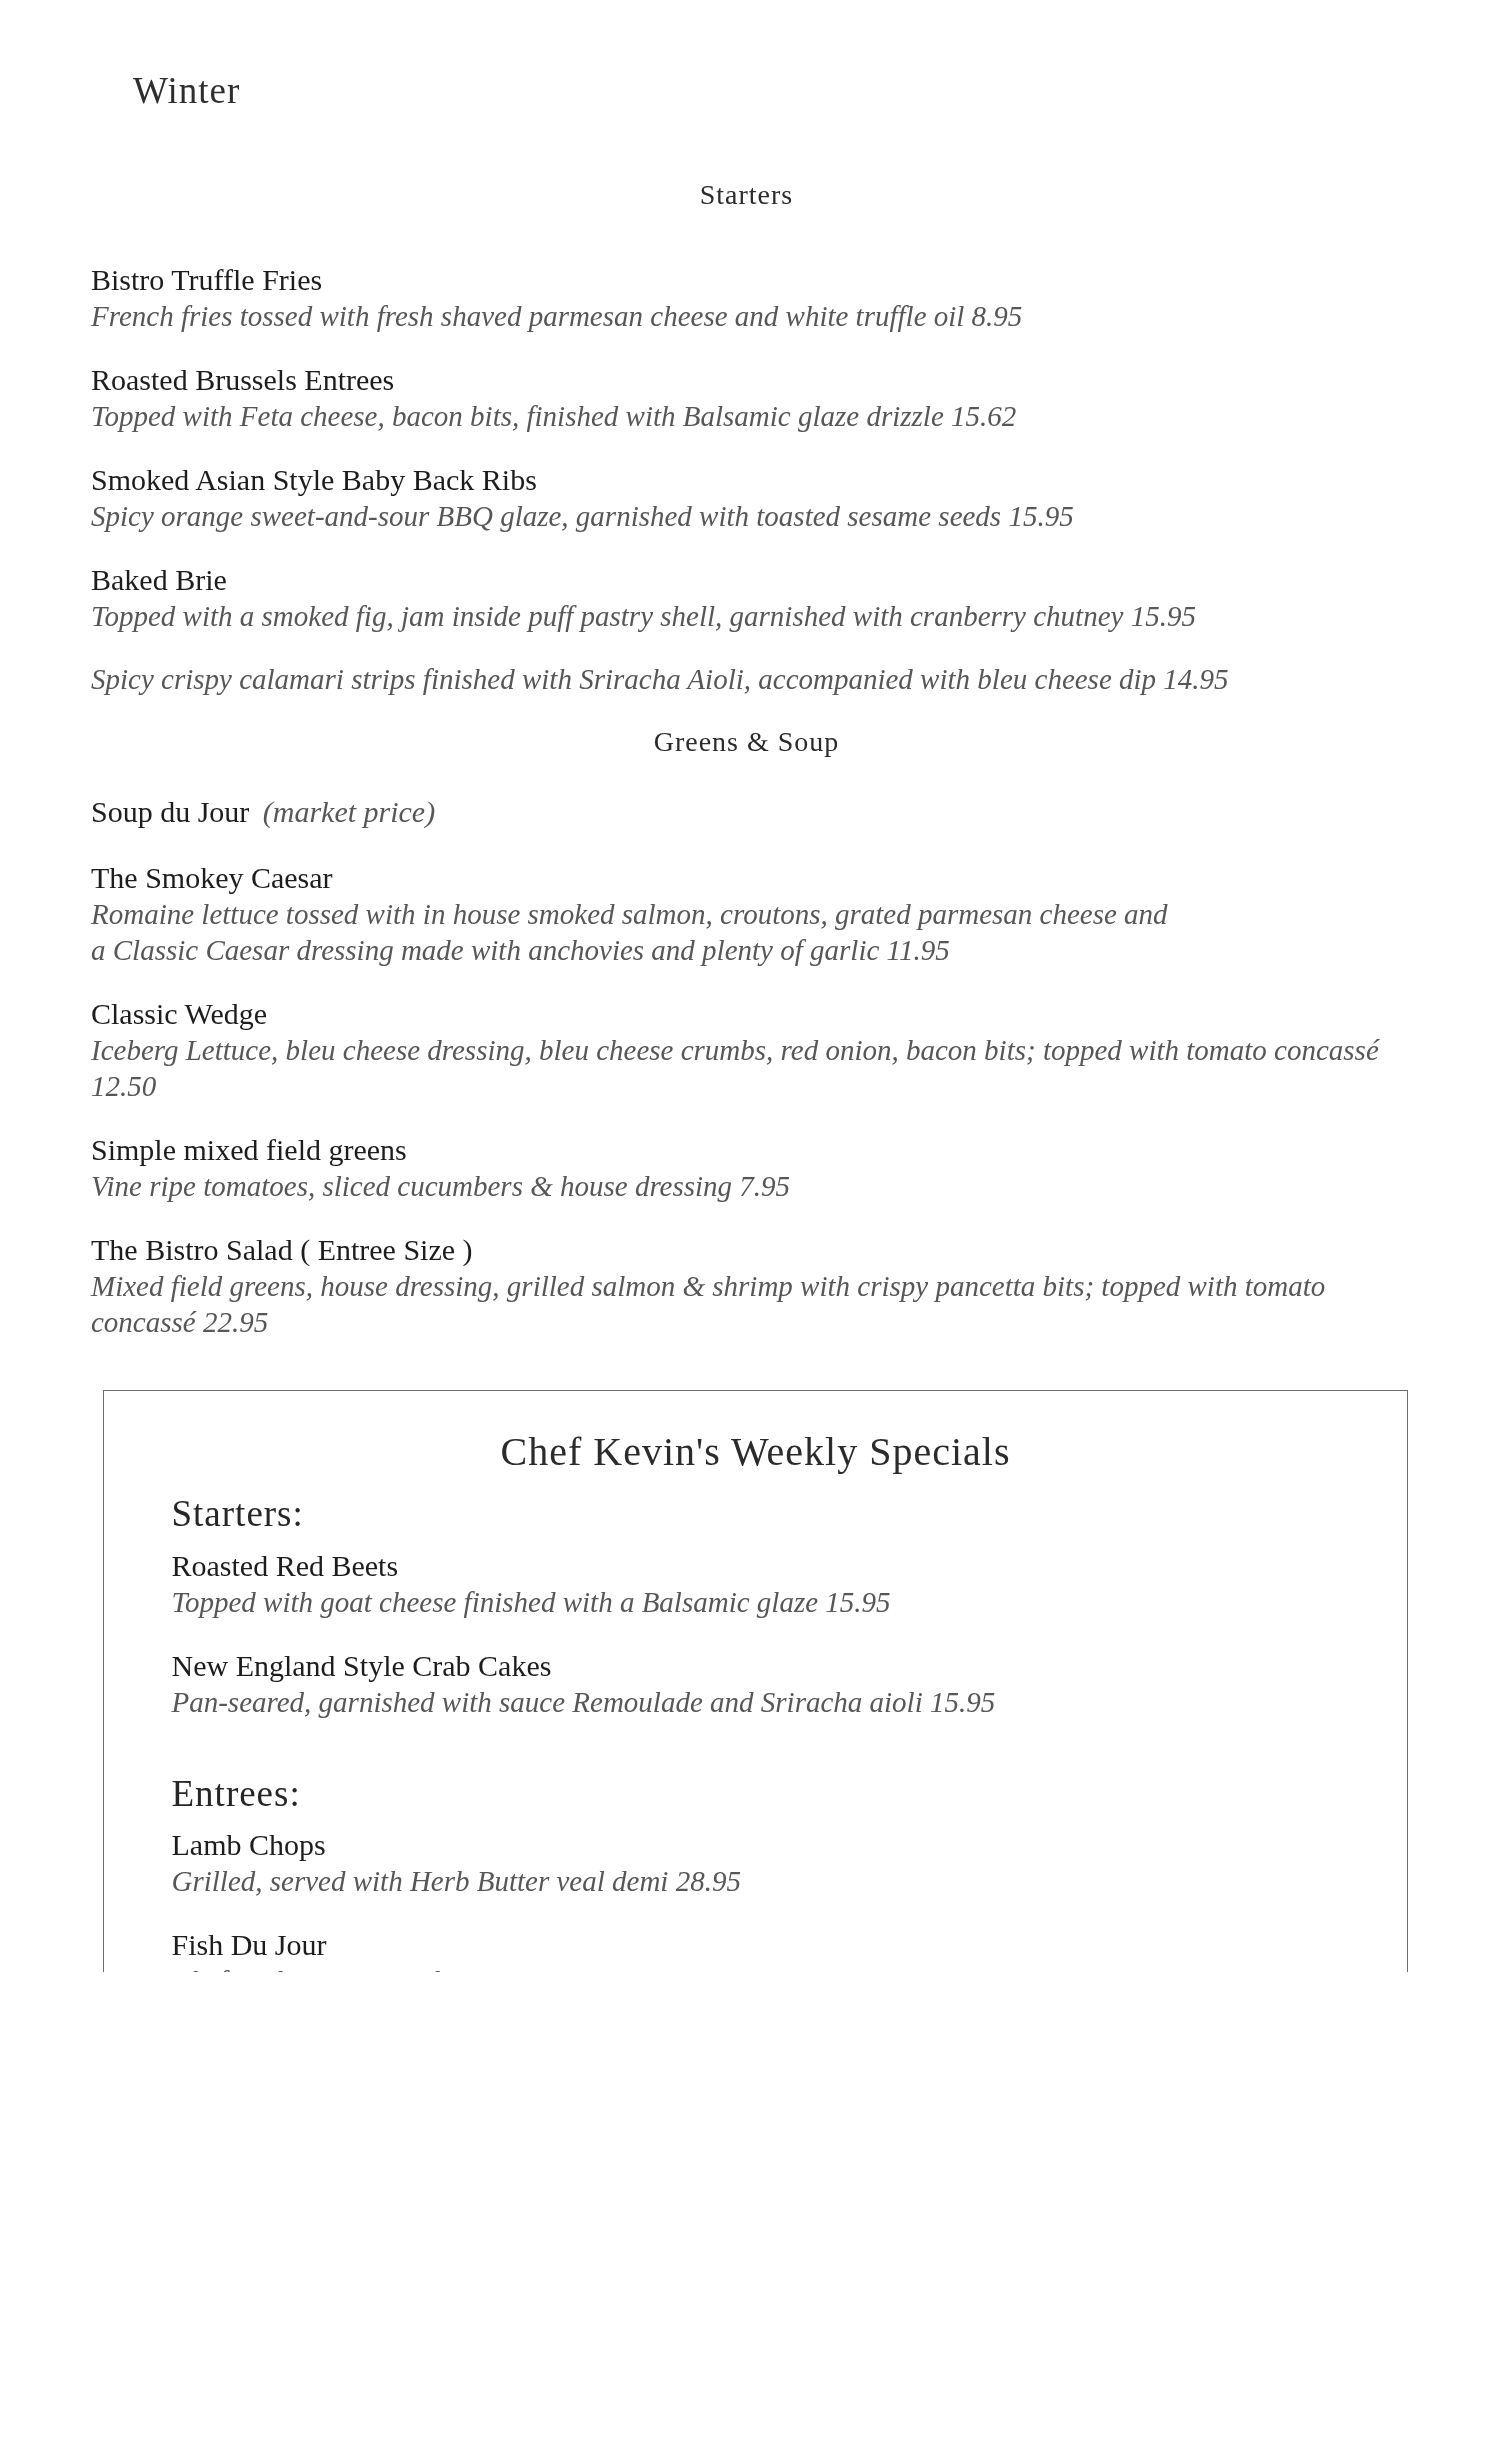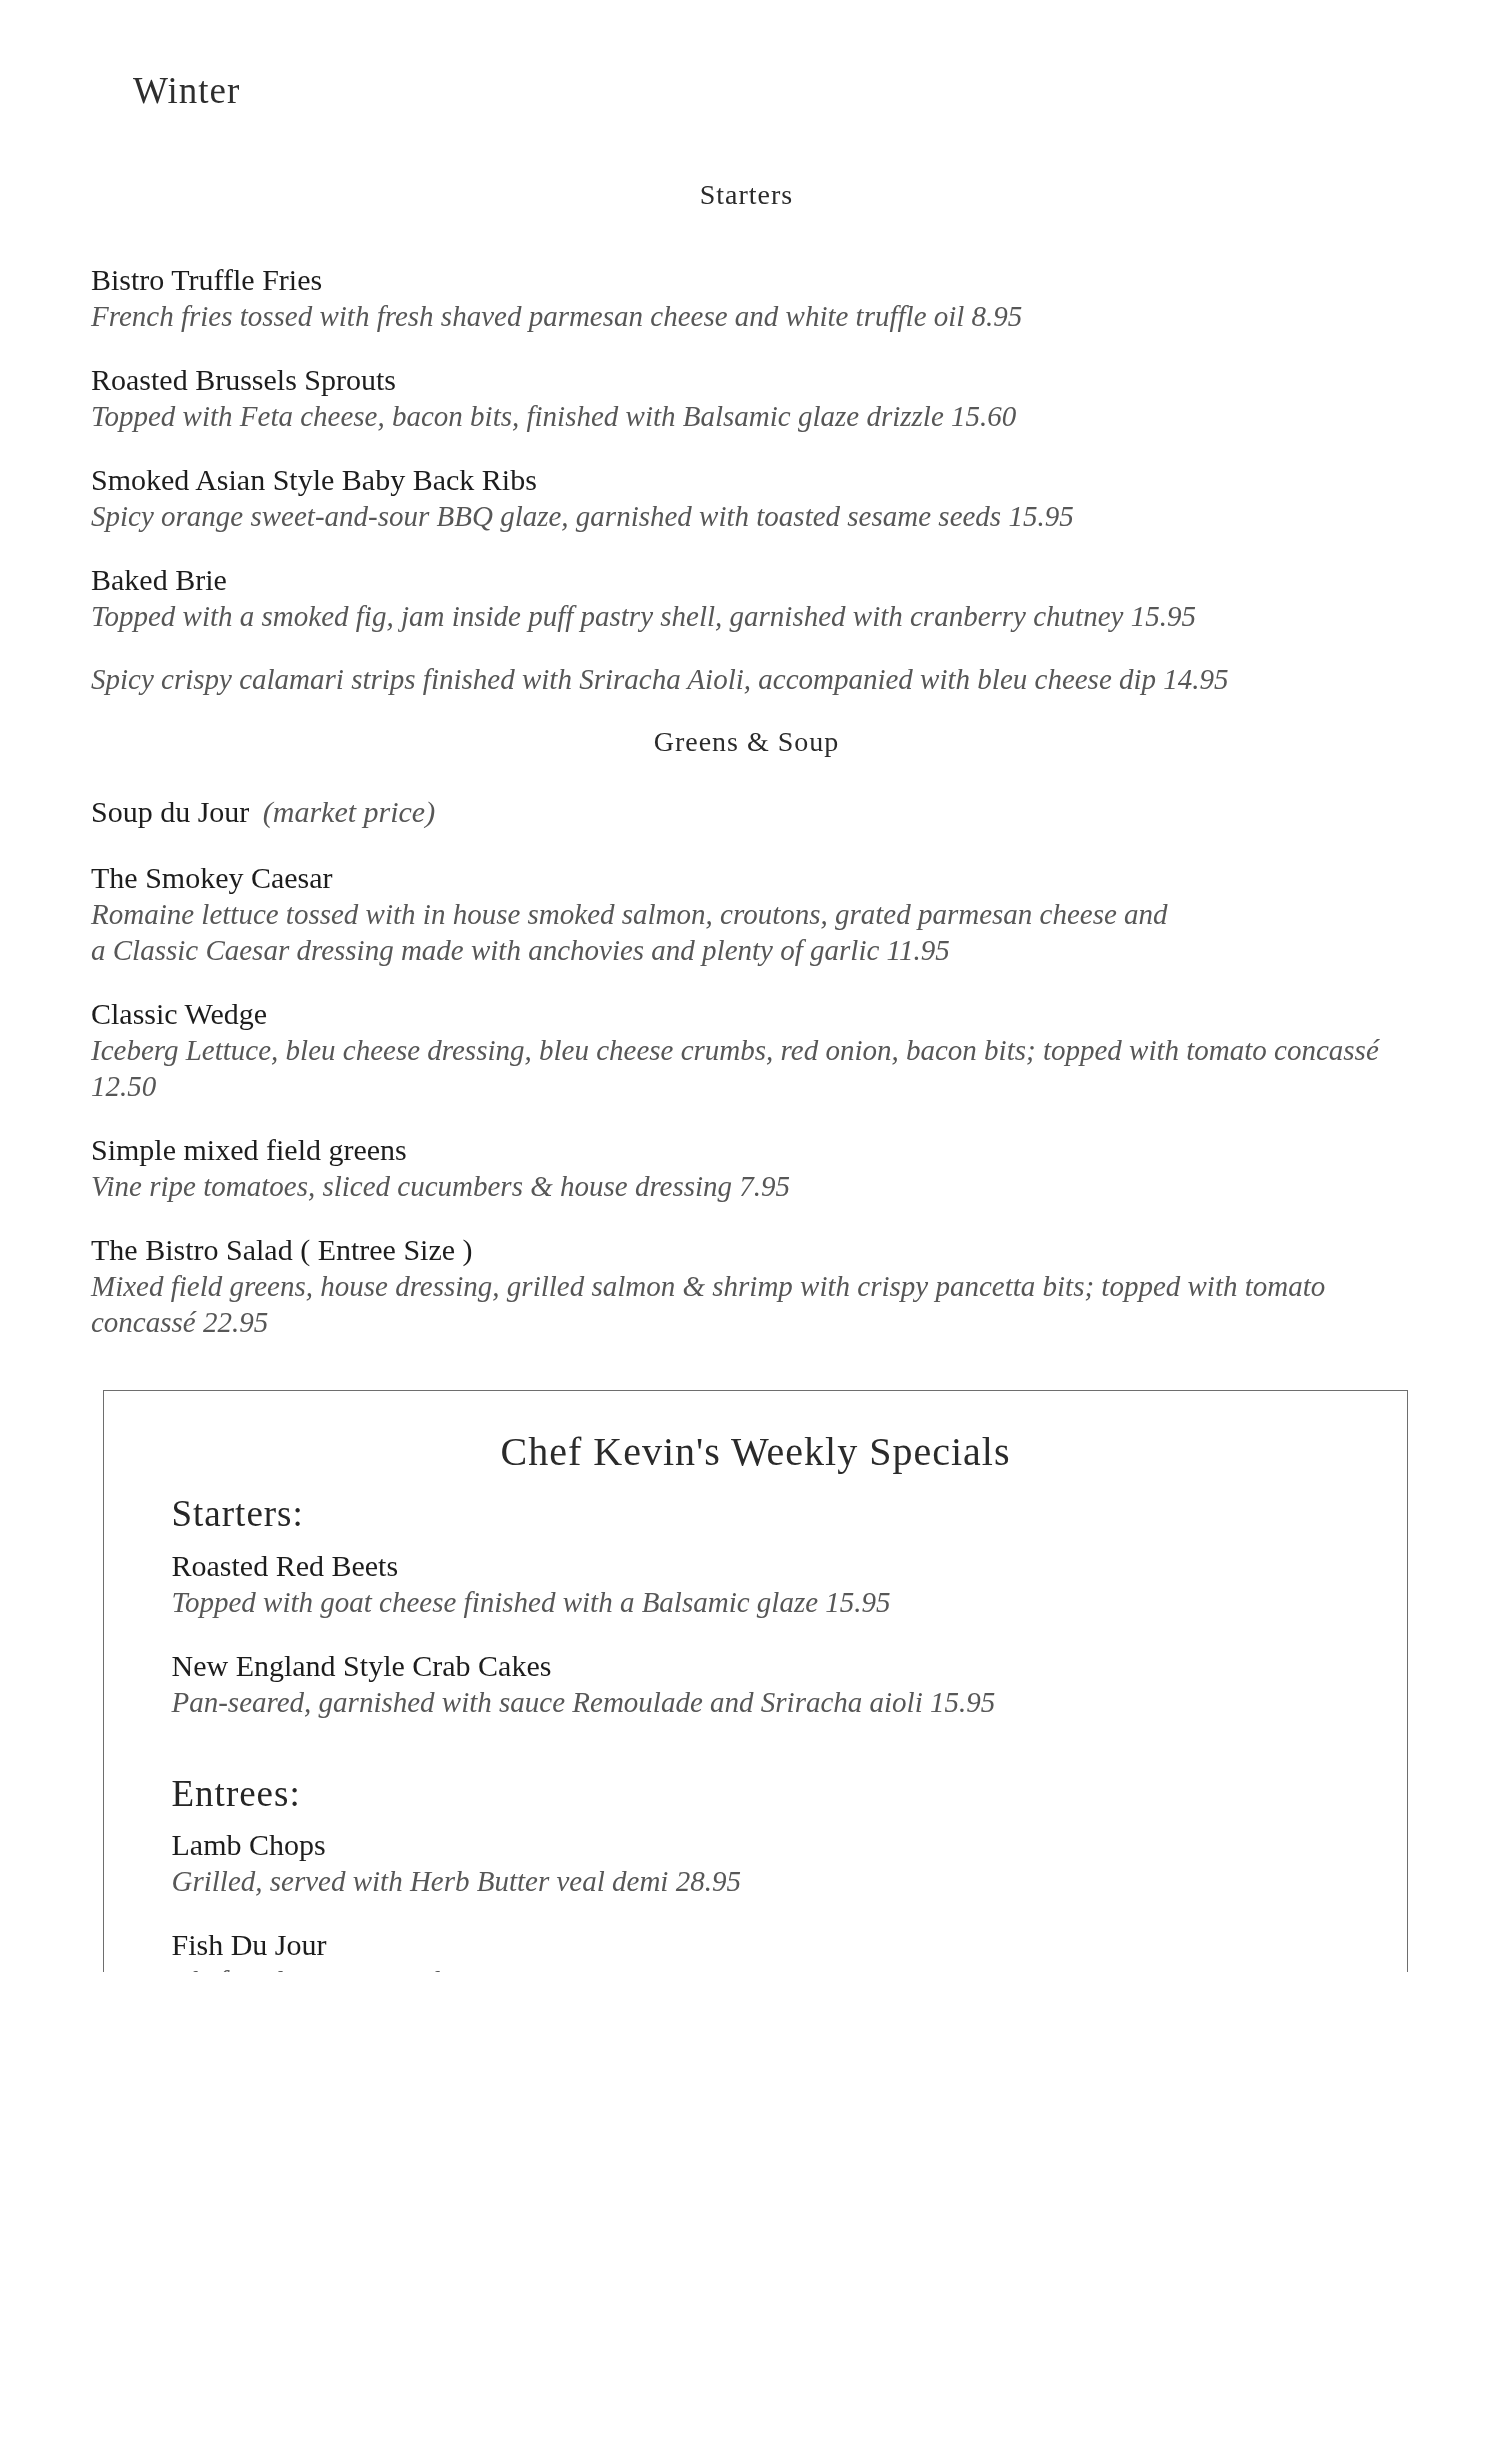--- a/index.html
+++ b/index.html
@@ -87,22 +87,22 @@
   <div class="menu-body">
 
     <h2 class="script-heading heading-starters">Starters</h2>
 
     <div class="item">
       <div class="item-name">Bistro Truffle Fries</div>
       <div class="item-desc">French fries tossed with fresh shaved parmesan cheese and white truffle oil  8.95</div>
     </div>
 
     <div class="item">
-      <div class="item-name">Roasted Brussels Sprouts</div>
-      <div class="item-desc">Topped with Feta cheese, bacon bits, finished with Balsamic glaze drizzle 15.60</div>
+      <div class="item-name">Roasted Brussels Entrees</div>
+      <div class="item-desc">Topped with Feta cheese, bacon bits, finished with Balsamic glaze drizzle 15.62</div>
     </div>
 
     <div class="item">
       <div class="item-name">Smoked Asian Style Baby Back Ribs</div>
       <div class="item-desc">Spicy orange sweet-and-sour BBQ glaze, garnished with toasted sesame seeds 15.95</div>
     </div>
 
     <div class="item">
       <div class="item-name">Baked Brie</div>
       <div class="item-desc">Topped with a smoked fig,  jam inside puff pastry shell, garnished with cranberry chutney 15.95</div>

